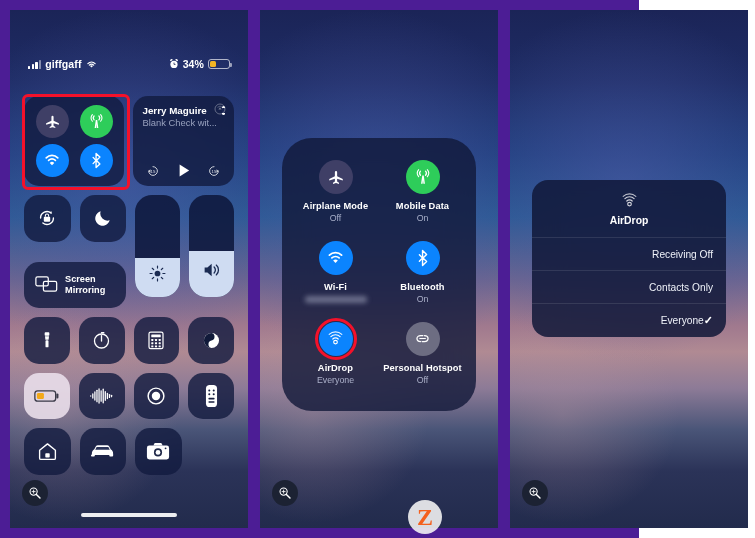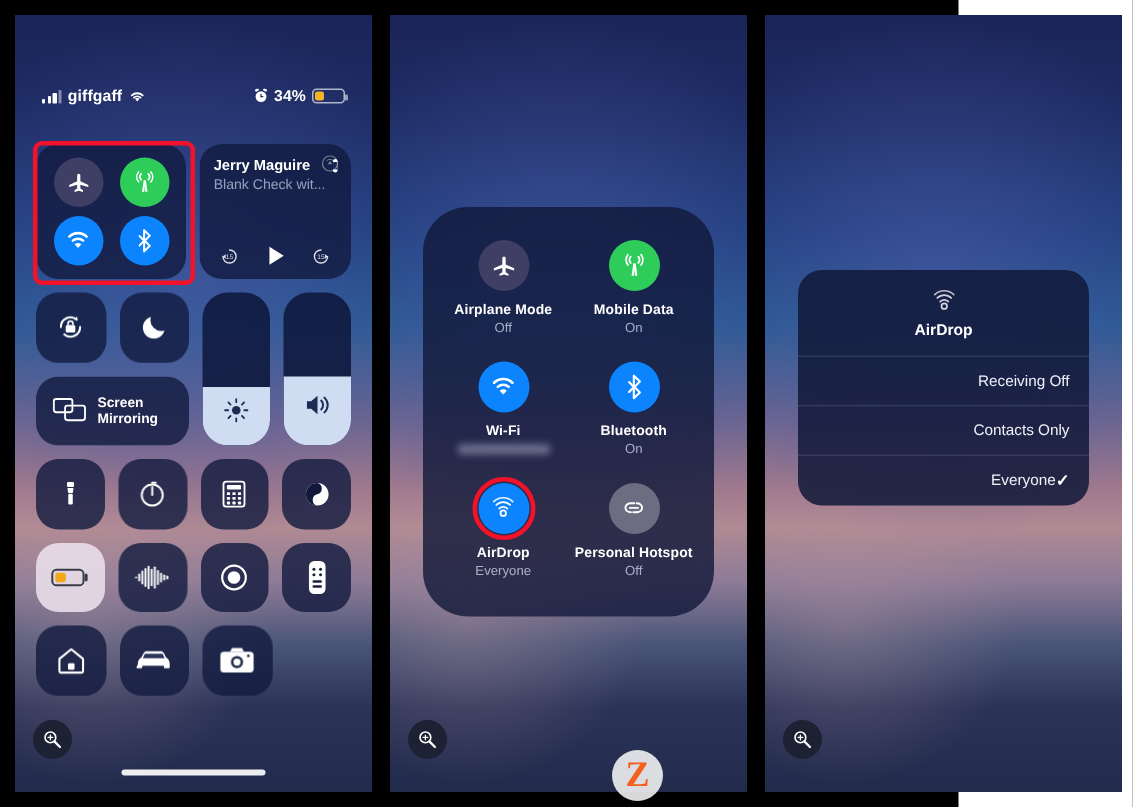--- a/index.html
+++ b/index.html
@@ -2,21 +2,21 @@
 <html><head>
 <meta charset="utf-8">
 <style>
   * { box-sizing: border-box; margin: 0; padding: 0; }
   html, body {
     width: 755px; height: 538px;
     background: #ffffff;
     font-family: "Liberation Sans", sans-serif;
     overflow: hidden;
   }
-  #root { position: relative; width: 639px; height: 538px; background: #000000; }
+  #root { position: relative; width: 639px; height: 538px; background: #4c1d95; }
 
   
   .panel {
     position: absolute;
     top: 10px;
     height: 518px;
     overflow: hidden;
     background: #1a2552;
   }
   #panel1 { left: 10px;  width: 238px; }
@@ -326,21 +326,21 @@
             <svg width="14" height="14" viewBox="0 0 24 24">
               <path d="M12 4.5A7.5 7.5 0 1 0 19.5 12" stroke="rgba(255,255,255,.85)" stroke-width="1.6" fill="none" stroke-linecap="round"></path>
               <path d="M19.5 12 16.4 9.2 16.4 14.8z" fill="rgba(255,255,255,.85)"></path>
               <text x="12" y="15.2" font-size="7.5" fill="rgba(255,255,255,.85)" text-anchor="middle" font-family="Liberation Sans">15</text>
             </svg>
           </div>
         </div>
       </div>
 
       <div class="cc-row" style="align-items:flex-start;">
-        <div style="display:flex; flex-direction:column; gap:9px;">
+        <div style="display:flex; flex-direction:column; gap:20px;">
           <div style="display:flex; gap:9px;">
             <div class="tile sq">
               <svg width="22" height="22" viewBox="0 0 24 24">
                 <path d="M5 12a7 7 0 0 1 11.5-5.4" stroke="#fff" stroke-width="1.5" fill="none" stroke-linecap="round"></path>
                 <path d="M19 12a7 7 0 0 1-11.5 5.4" stroke="#fff" stroke-width="1.5" fill="none" stroke-linecap="round"></path>
                 <path d="M16.8 4.3 17 7.1 14.3 6.6z" fill="#fff"></path>
                 <rect x="8.5" y="10.6" width="7" height="5.4" rx="1.1" fill="#fff"></rect>
                 <path d="M10.2 10.6V9.5a1.8 1.8 0 0 1 3.6 0v1.1" stroke="#fff" stroke-width="1.2" fill="none"></path>
               </svg>
             </div>

